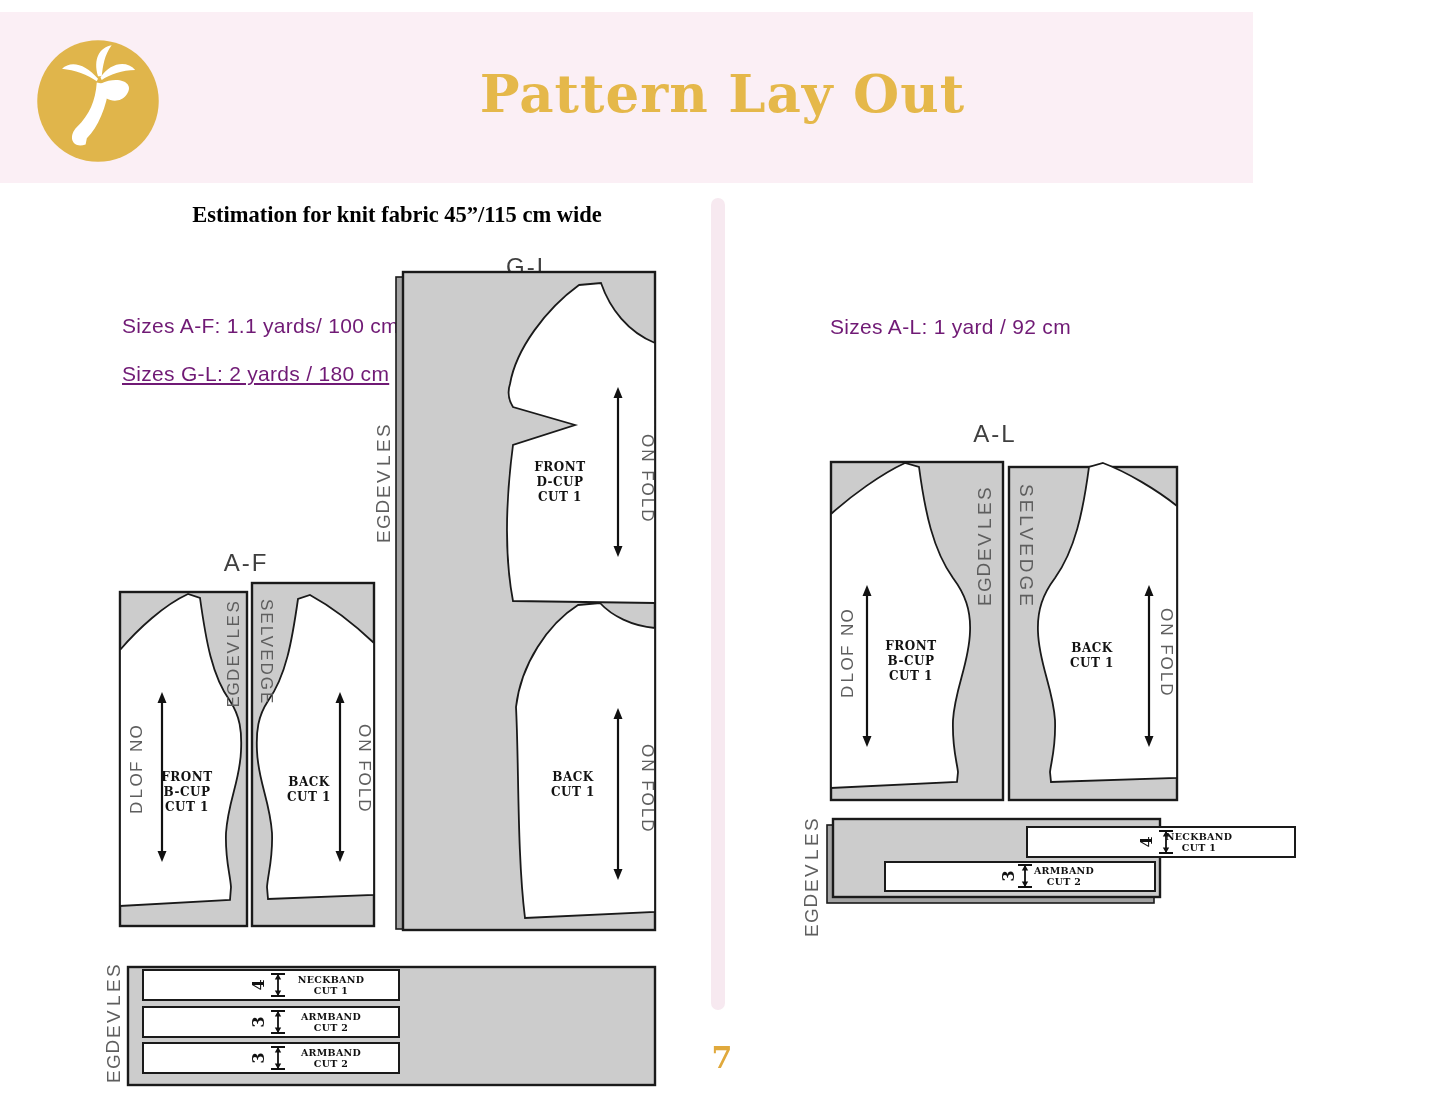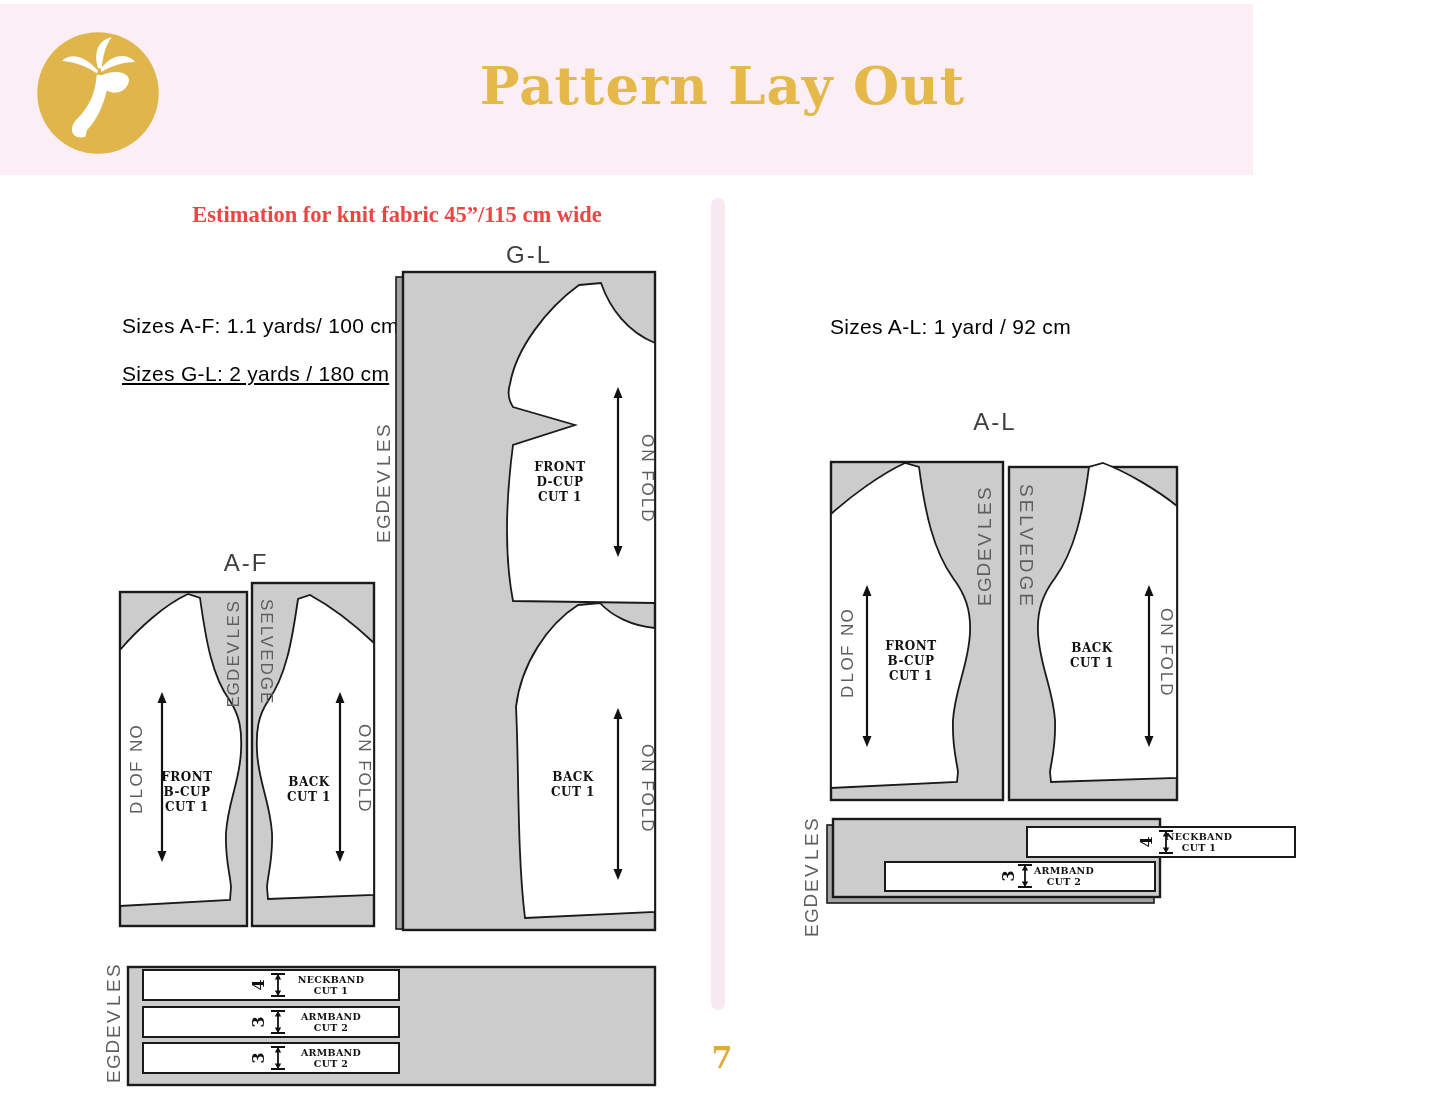--- a/index.html
+++ b/index.html
@@ -1,27 +1,27 @@
 <!DOCTYPE html>
 <html><head>
 <meta charset="utf-8">
 <style>
   html,body{margin:0;padding:0;background:#fff;}
   .page{position:relative;width:1445px;height:1117px;background:#ffffff;overflow:hidden;
         font-family:"Liberation Sans",sans-serif;}
   
-  .header{position:absolute;left:0;top:4px;width:1253px;height:171px;background:#fbeff5;}
+  .header{position:absolute;left:0;top:12px;width:1253px;height:171px;background:#fbeff5;}
   .logo{position:absolute;left:36px;top:27px;width:124px;height:124px;}
   .title{position:absolute;left:0;top:50px;width:1445px;text-align:center;
          font-family:"DejaVu Serif",serif;font-weight:700;font-size:53px;color:#e5b84a;
          letter-spacing:1px;margin:0;}
   
   .col-heading{position:absolute;width:600px;text-align:center;
-               font-family:"Liberation Serif",serif;font-weight:700;font-size:22.5px;color:#ef4444;}
-  .sizenote{position:absolute;font-size:21px;color:#000000;letter-spacing:0.3px;}
+               font-family:"Liberation Serif",serif;font-weight:700;font-size:22.5px;color:#000000;}
+  .sizenote{position:absolute;font-size:21px;color:#701a75;letter-spacing:0.3px;}
   .diag-label{position:absolute;width:120px;text-align:center;font-size:24px;color:#3f3f3f;letter-spacing:2px;}
   
   .vchars{position:absolute;display:flex;flex-direction:column;align-items:center;width:24px;
           color:#5e5e5e;}
   .vch{display:block;height:0.8em;line-height:0.8em;transform:rotate(-90deg);white-space:pre;}
   .vsp{height:0.45em;}
   .vrot{position:absolute;writing-mode:vertical-rl;color:#5e5e5e;letter-spacing:3px;width:24px;}
   .fs19{font-size:19px;}
   .fs17{font-size:17px;letter-spacing:2px;}
   
@@ -66,23 +66,23 @@
     </div>
     <h1 class="title">Pattern Lay Out</h1>
   </div>
 
   <div class="col-heading" style="left:97px;top:202px;">Estimation for knit fabric 45”/115 cm wide</div>
 
   <div class="sizenote" style="left:122px;top:314px;">Sizes A-F: 1.1 yards/ 100 cm</div>
   <div class="sizenote" style="left:122px;top:362px;text-decoration:underline;">Sizes G-L: 2 yards / 180 cm</div>
   <div class="sizenote" style="left:830px;top:315px;text-align:right;">Sizes A-L: 1 yard / 92 cm</div>
 
-  <div class="diag-label" style="left:469px;top:241px;">G-L</div>
+  <div class="diag-label" style="left:469px;top:253px;">G-L</div>
   <div class="diag-label" style="left:186px;top:549px;">A-F</div>
-  <div class="diag-label" style="left:935px;top:408px;">A-L</div>
+  <div class="diag-label" style="left:935px;top:420px;">A-L</div>
 
   <svg style="left:388px;top:264px;" width="276" height="674" viewBox="0 0 276 674">
     <rect class="fabric-shadow" x="8" y="13" width="252" height="652"></rect>
     <rect class="fabric" x="15" y="8" width="252" height="658"></rect>
 
     <path class="piece" d="M 191,21 L 213,19 C 222,45 240,68 267,79 L 267,339 L 125,337
          C 118,300 116,250 125,181 L 187,161 L 125,143
          C 120,135 120,126 122,120 C 128,85 158,45 191,21 Z"></path>
 
     <path class="piece" d="M 190,341 L 212,339 C 224,352 244,362 267,364 L 267,648 L 137,654

